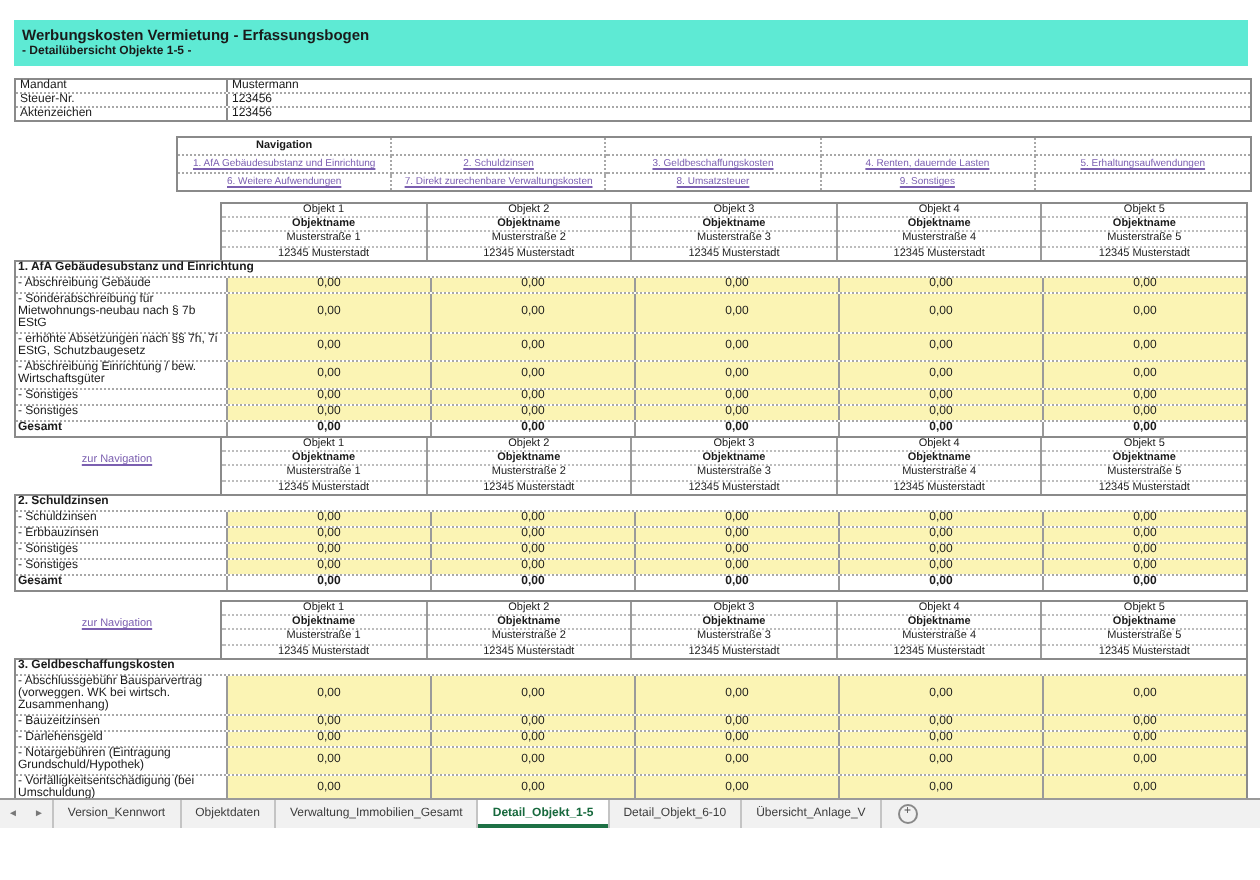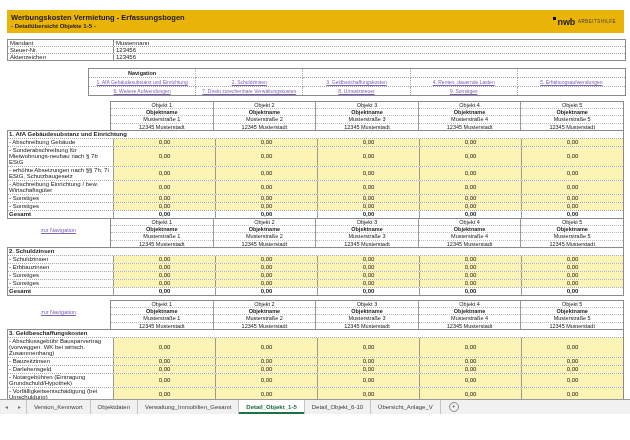--- a/index.html
+++ b/index.html
@@ -1,20 +1,20 @@
 <!DOCTYPE html>
 <html><head>
 <meta charset="utf-8">
 <style>
   html,body{margin:0;padding:0;background:#fff;}
   .page{position:relative;width:630px;height:440px;background:#ffffff;overflow:hidden;
         font-family:"Liberation Sans",sans-serif;font-size:6px;color:#1a1a1a;}
 
   
-  .title-band{position:absolute;left:7px;top:10px;width:617px;height:23px;background:#eab308;
+  .title-band{position:absolute;left:7px;top:10px;width:617px;height:23px;background:#5eead4;
               display:flex;justify-content:space-between;}
   .titles{padding:3px 0 0 4px;}
   .title{font-size:7.5px;font-weight:bold;line-height:9px;}
   .subtitle{font-size:6px;font-weight:bold;line-height:8px;}
   .brand{display:flex;align-items:center;padding-right:8px;gap:2px;}
   .brand-square{width:3px;height:3px;background:#000;display:inline-block;margin-bottom:7px;}
   .brand-name{font-weight:bold;font-size:9px;letter-spacing:-0.2px;}
   .brand-suffix{font-size:4.5px;color:#3a3a3a;letter-spacing:.5px;margin-left:1px;}
 
   
@@ -72,25 +72,20 @@
 </head>
 <body>
 
 <div class="page">
 
   <div class="title-band">
     <div class="titles">
       <div class="title">Werbungskosten Vermietung - Erfassungsbogen</div>
       <div class="subtitle">- Detailübersicht Objekte 1-5 -</div>
     </div>
-    <div class="brand">
-      <span class="brand-square"></span>
-      <span class="brand-name">nwb</span>
-      <span class="brand-suffix">ARBEITSHILFE</span>
-    </div>
   </div>
 
   <div class="client-info" id="client-info">
       <div class="ci-row">
         <div class="ci-label">Mandant</div>
         <div class="ci-value">Mustermann</div>
       </div>
       <div class="ci-row">
         <div class="ci-label">Steuer-Nr.</div>
         <div class="ci-value">123456</div>

